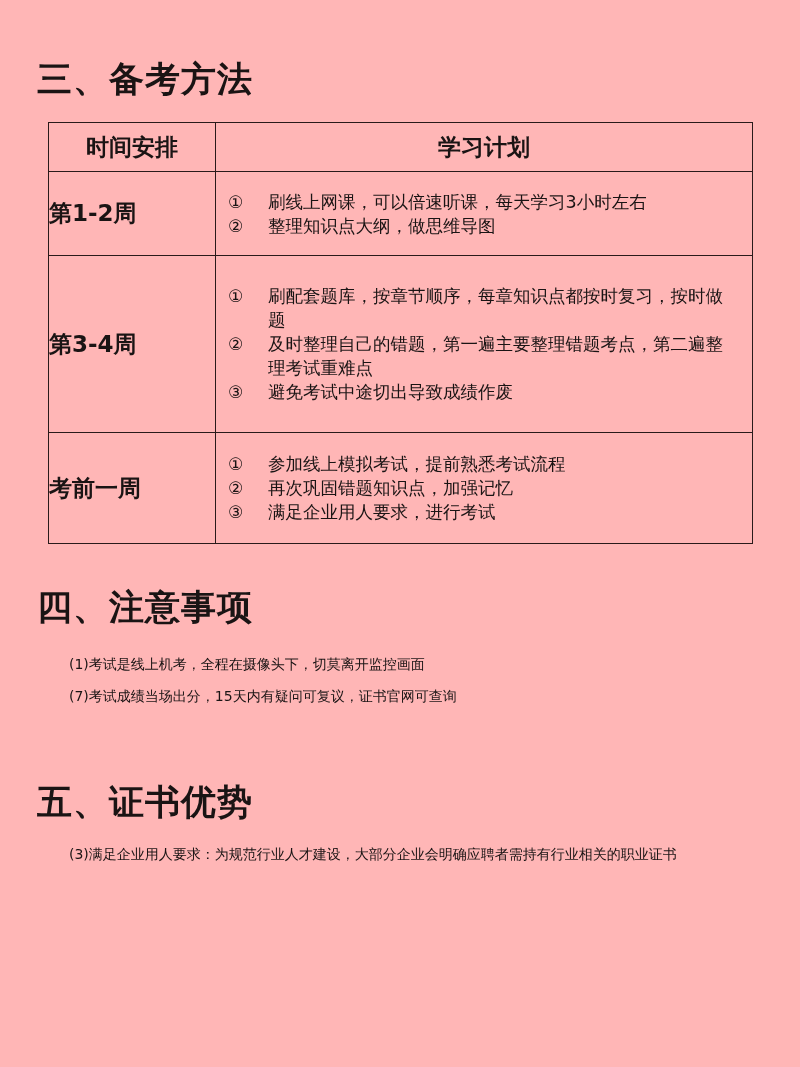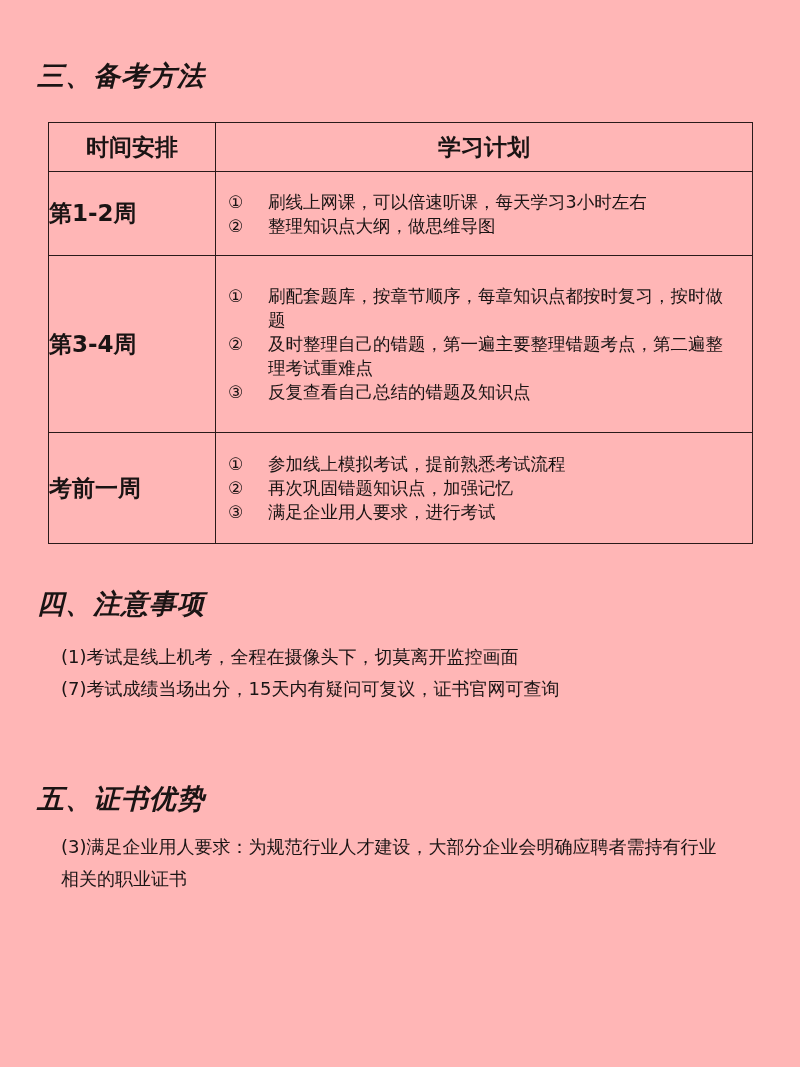--- a/index.html
+++ b/index.html
@@ -11,26 +11,25 @@
       height: 1067px;
       background: #ffb6b6;
       font-family: "DejaVu Sans", "Liberation Sans", sans-serif;
       color: #1a1414;
       position: relative;
       overflow: hidden;
     }
     .section-title {
       position: absolute;
       left: 37px;
-      font-size: 27px;
+      font-size: 35px;
       font-weight: bold;
       letter-spacing: 1px;
       line-height: 1;
       margin: 0;
-      font-style: italic;
     }
     #t3 { top: 62px; }
     #t4 { top: 590px; }
     #t5 { top: 785px; }
 
     table.plan {
       position: absolute;
       left: 48px;
       top: 122px;
       width: 704px;
@@ -76,23 +75,23 @@
       font-size: 17px;
     }
     .plan-list .txt {
       flex: 1;
     }
 
     .para {
       position: absolute;
       left: 61px;
       width: 660px;
-      font-size: 18px;
+      font-size: 14px;
       line-height: 31.5px;
-      margin: 0;
+      margin: 8px;
       padding: 0;
       list-style: none;
     }
     #notes { top: 641px; }
     #advantages { top: 831px; }
     .para li { margin: 0; }
   </style>
 </head>
 <body>
 
@@ -130,21 +129,21 @@
         <li>
           <span class="num">①</span>
           <span class="txt">刷配套题库，按章节顺序，每章知识点都按时复习，按时做题</span>
         </li>
         <li>
           <span class="num">②</span>
           <span class="txt">及时整理自己的错题，第一遍主要整理错题考点，第二遍整理考试重难点</span>
         </li>
         <li>
           <span class="num">③</span>
-          <span class="txt">反复查看自己总结的错题及知识点</span>
+          <span class="txt">避免考试中途切出导致成绩作废</span>
         </li>
       </ul>
     </td>
   </tr>
   <tr class="row3">
     <td class="period">考前一周</td>
     <td>
       <ul class="plan-list">
         <li>
           <span class="num">①</span>

